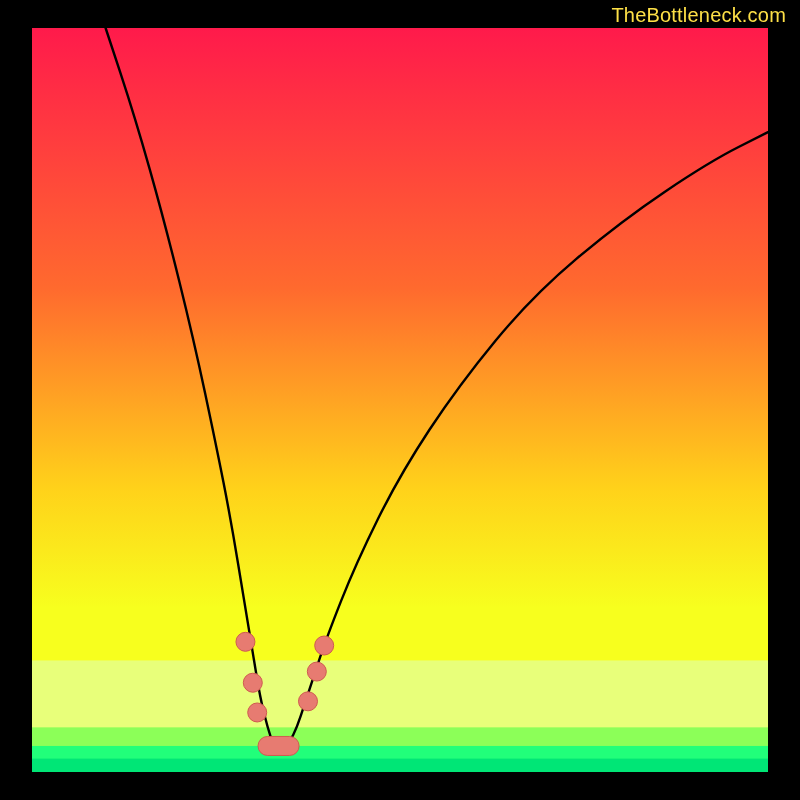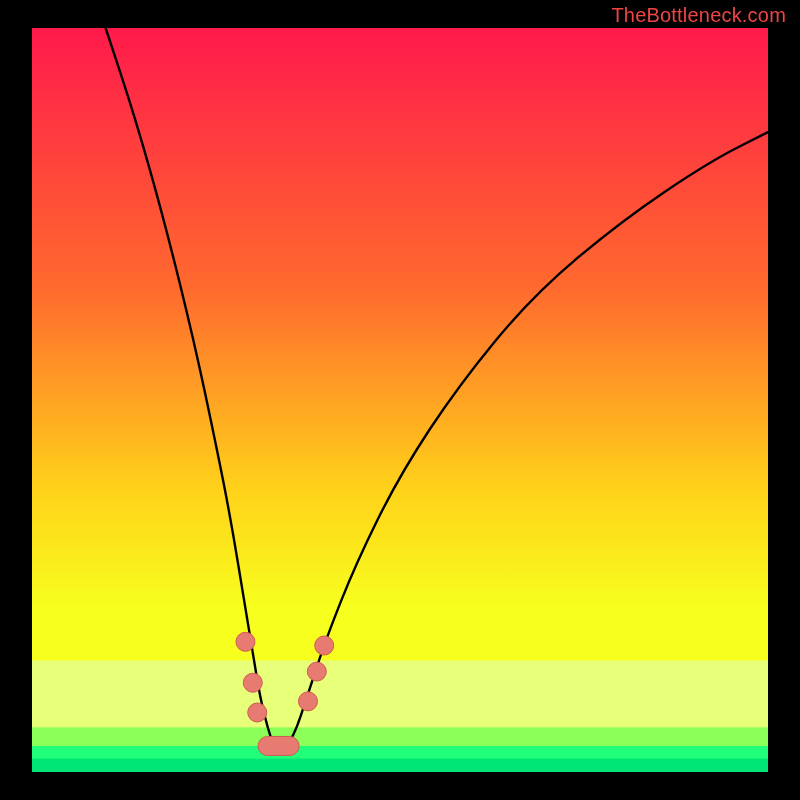--- a/index.html
+++ b/index.html
@@ -14,21 +14,21 @@
   .stage {
     position: relative;
     width: 800px;
     height: 800px;
     background: #000;
   }
   .watermark {
     position: absolute;
     top: 4px;
     right: 14px;
-    color: #ef4444;
+    color: #fde047;
     font-size: 20px;
     font-weight: 500;
     letter-spacing: 0.2px;
     z-index: 5;
   }
   svg.plot {
     position: absolute;
     left: 0;
     top: 0;
     width: 800px;

